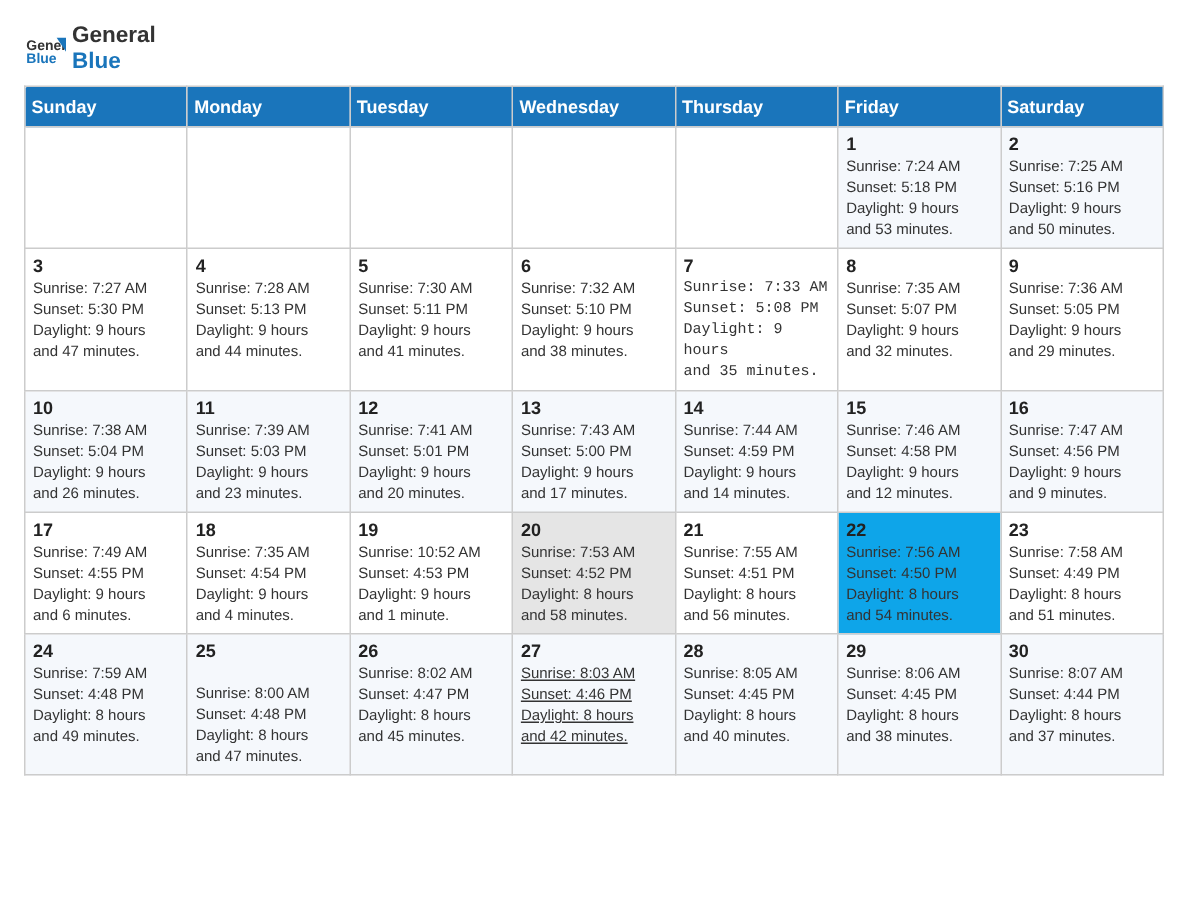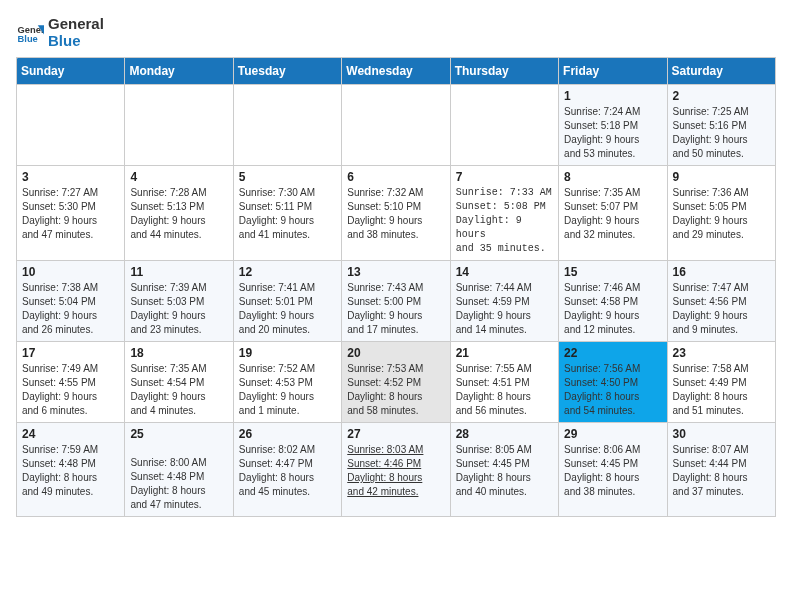--- a/index.html
+++ b/index.html
@@ -248,21 +248,21 @@
         </td>
         <td style="background: rgb(255, 255, 255);">
           <div class="day-number">18</div>
           <div class="day-info" style="white-space: pre-line;">Sunrise: 7:35 AM
 Sunset: 4:54 PM
 Daylight: 9 hours
 and 4 minutes.</div>
         </td>
         <td style="background: rgb(255, 255, 255);">
           <div class="day-number">19</div>
-          <div class="day-info" style="white-space: pre-line;">Sunrise: 7:52 AM
+          <div class="day-info" style="white-space: pre-line;">Sunrise: 10:52 AM
 Sunset: 4:53 PM
 Daylight: 9 hours
 and 1 minute.</div>
         </td>
         <td style="background: #e5e5e5;">
           <div class="day-number">20</div>
           <div class="day-info" style="white-space: pre-line;">Sunrise: 7:53 AM
 Sunset: 4:52 PM
 Daylight: 8 hours
 and 58 minutes.</div>

